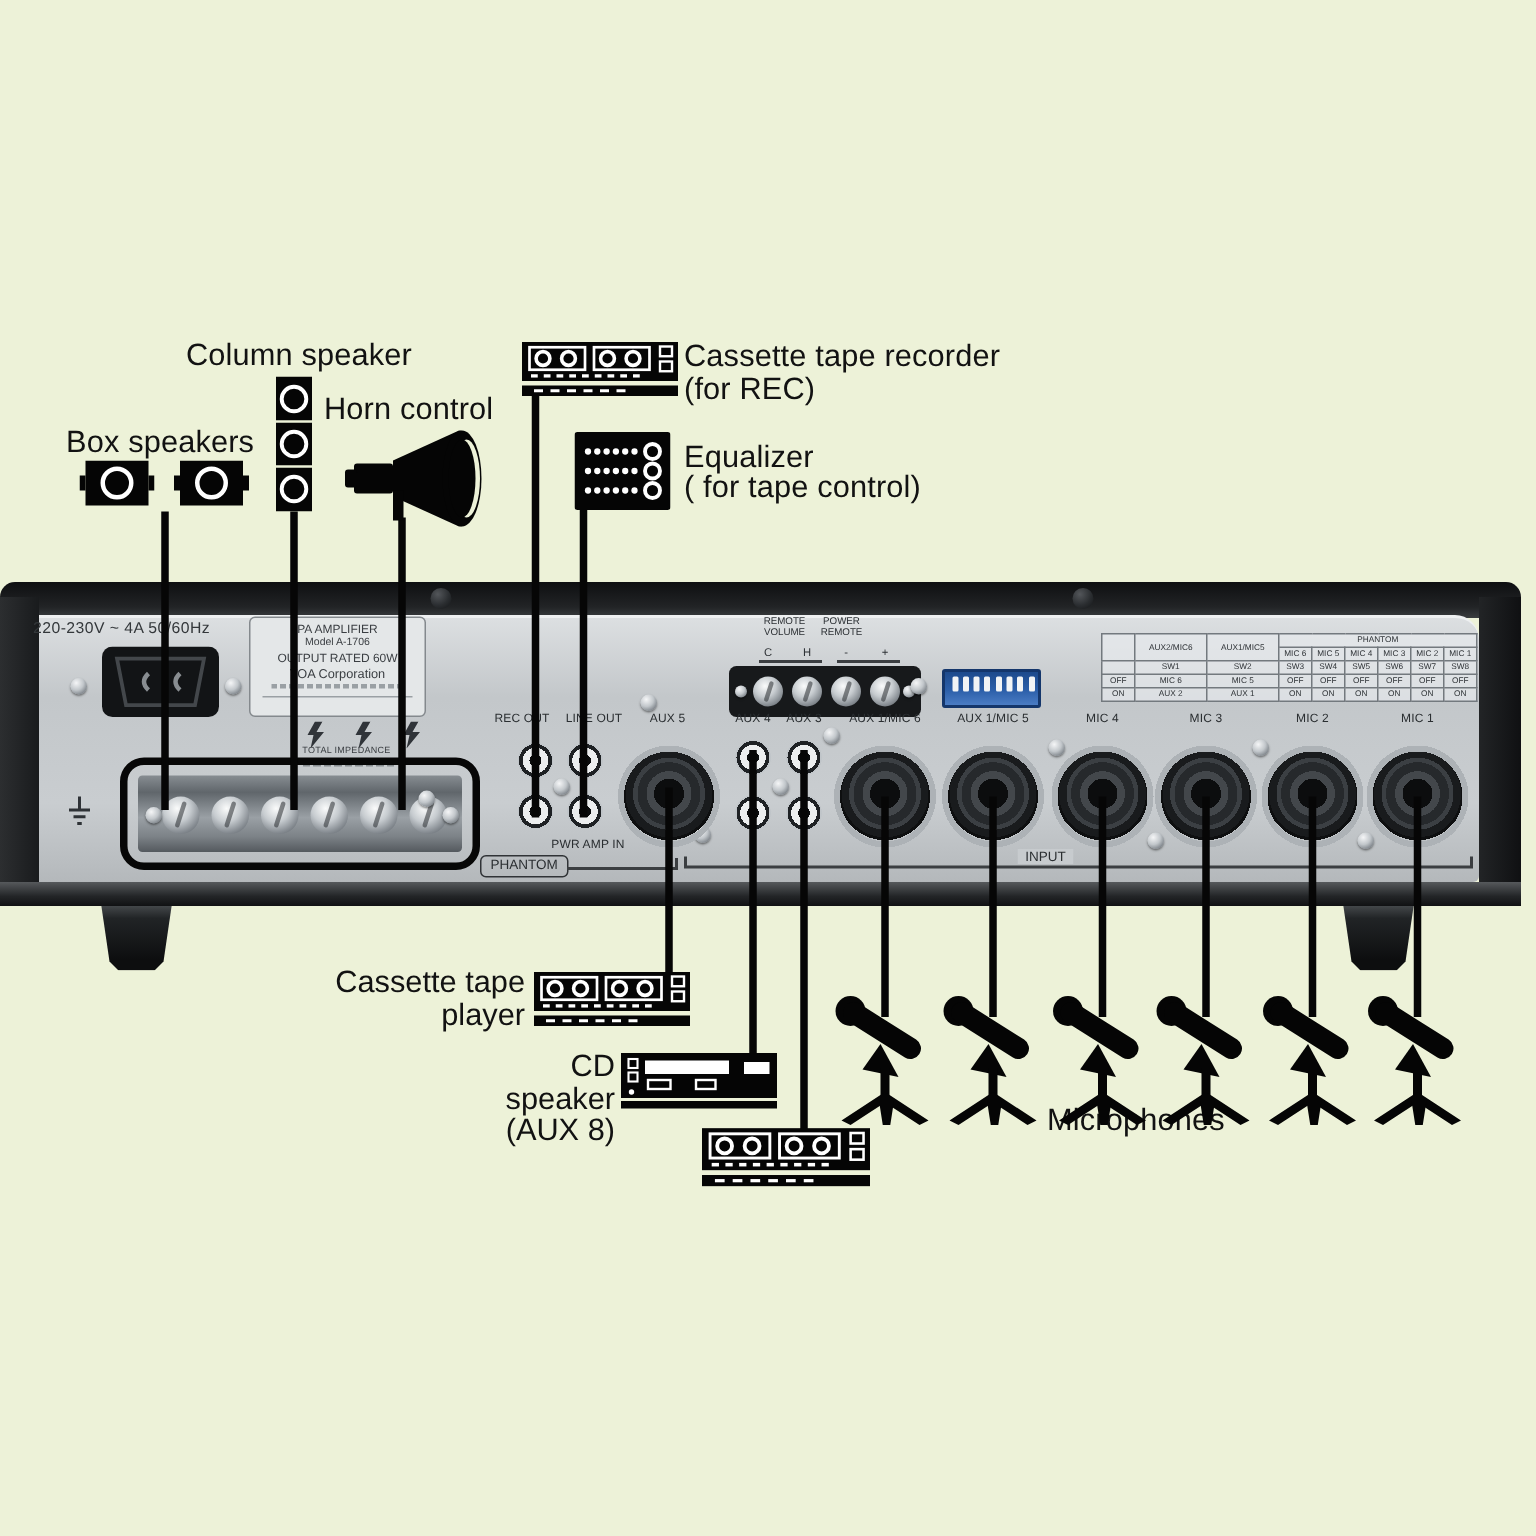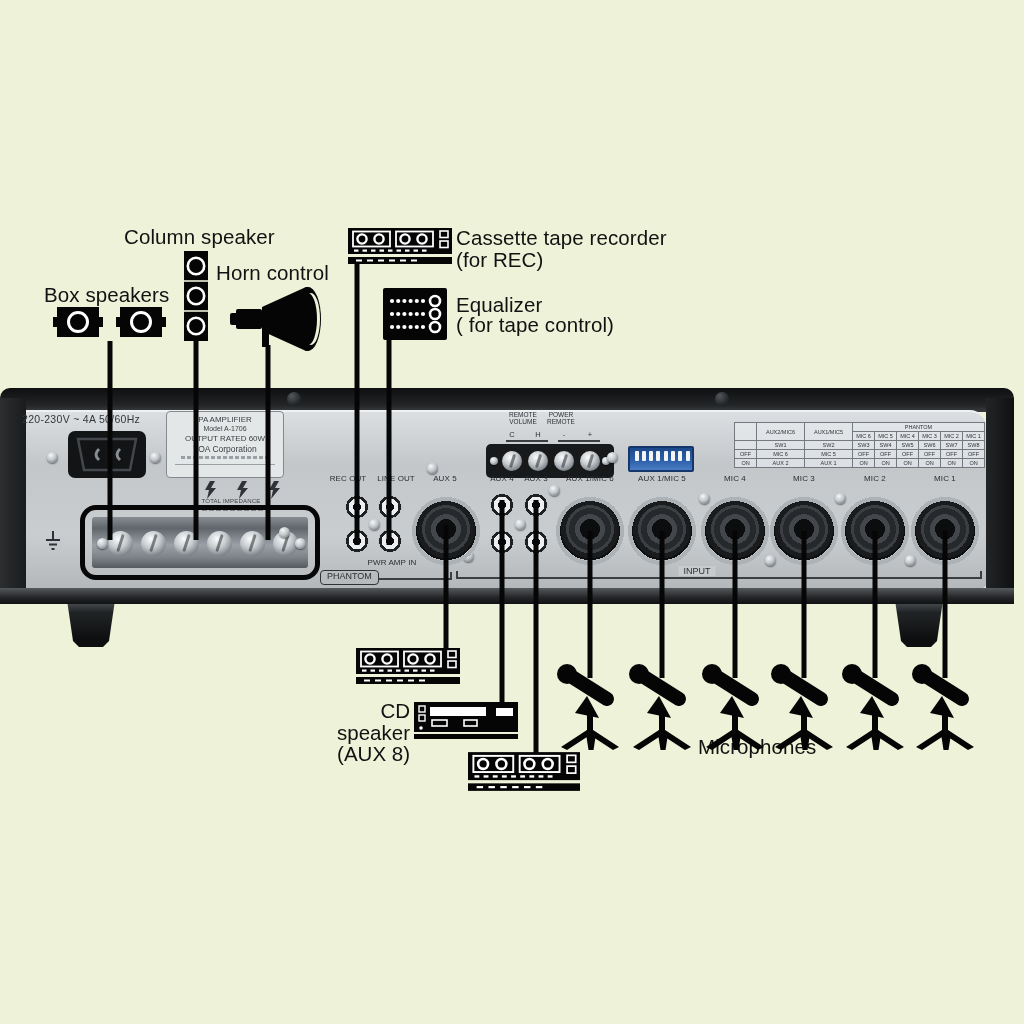--- a/index.html
+++ b/index.html
@@ -304,20 +304,24 @@
     </div>
 
   <div class="obox" style="left:320px;top:570px">PHANTOM</div>
   <div class="hline" style="left:378px;top:578px;width:74px"></div>
   <div class="vtick" style="left:450px;top:572px;height:7px"></div>
   <div class="hline" style="left:456px;top:577px;width:526px"></div>
   <div class="vtick" style="left:456px;top:571px;height:7px"></div>
   <div class="vtick" style="left:980px;top:571px;height:7px"></div>
   <div class="inlbl" style="left:697px;top:566px">INPUT</div>
 
+  <div class="lblr" style="left:218px;top:644px;width:132px">
+    <div>Cassette tape</div>
+    <div>player</div>
+  </div>
   <div class="abs" style="left:356px;top:648px;z-index:7">
     <svg width="104" height="36" viewBox="0 0 104 36">
         <rect width="104" height="26" fill="#050505"></rect>
         <rect x="5" y="3.5" width="37" height="15" fill="none" stroke="#fff" stroke-width="1.8"></rect>
         <circle cx="14" cy="11" r="4.6" fill="none" stroke="#fff" stroke-width="2.4"></circle>
         <circle cx="31" cy="11" r="4.6" fill="none" stroke="#fff" stroke-width="2.4"></circle>
         <rect x="48" y="3.5" width="37" height="15" fill="none" stroke="#fff" stroke-width="1.8"></rect>
         <circle cx="57" cy="11" r="4.6" fill="none" stroke="#fff" stroke-width="2.4"></circle>
         <circle cx="74" cy="11" r="4.6" fill="none" stroke="#fff" stroke-width="2.4"></circle>
         <rect x="92" y="3" width="8" height="6.5" fill="none" stroke="#fff" stroke-width="1.6"></rect>

